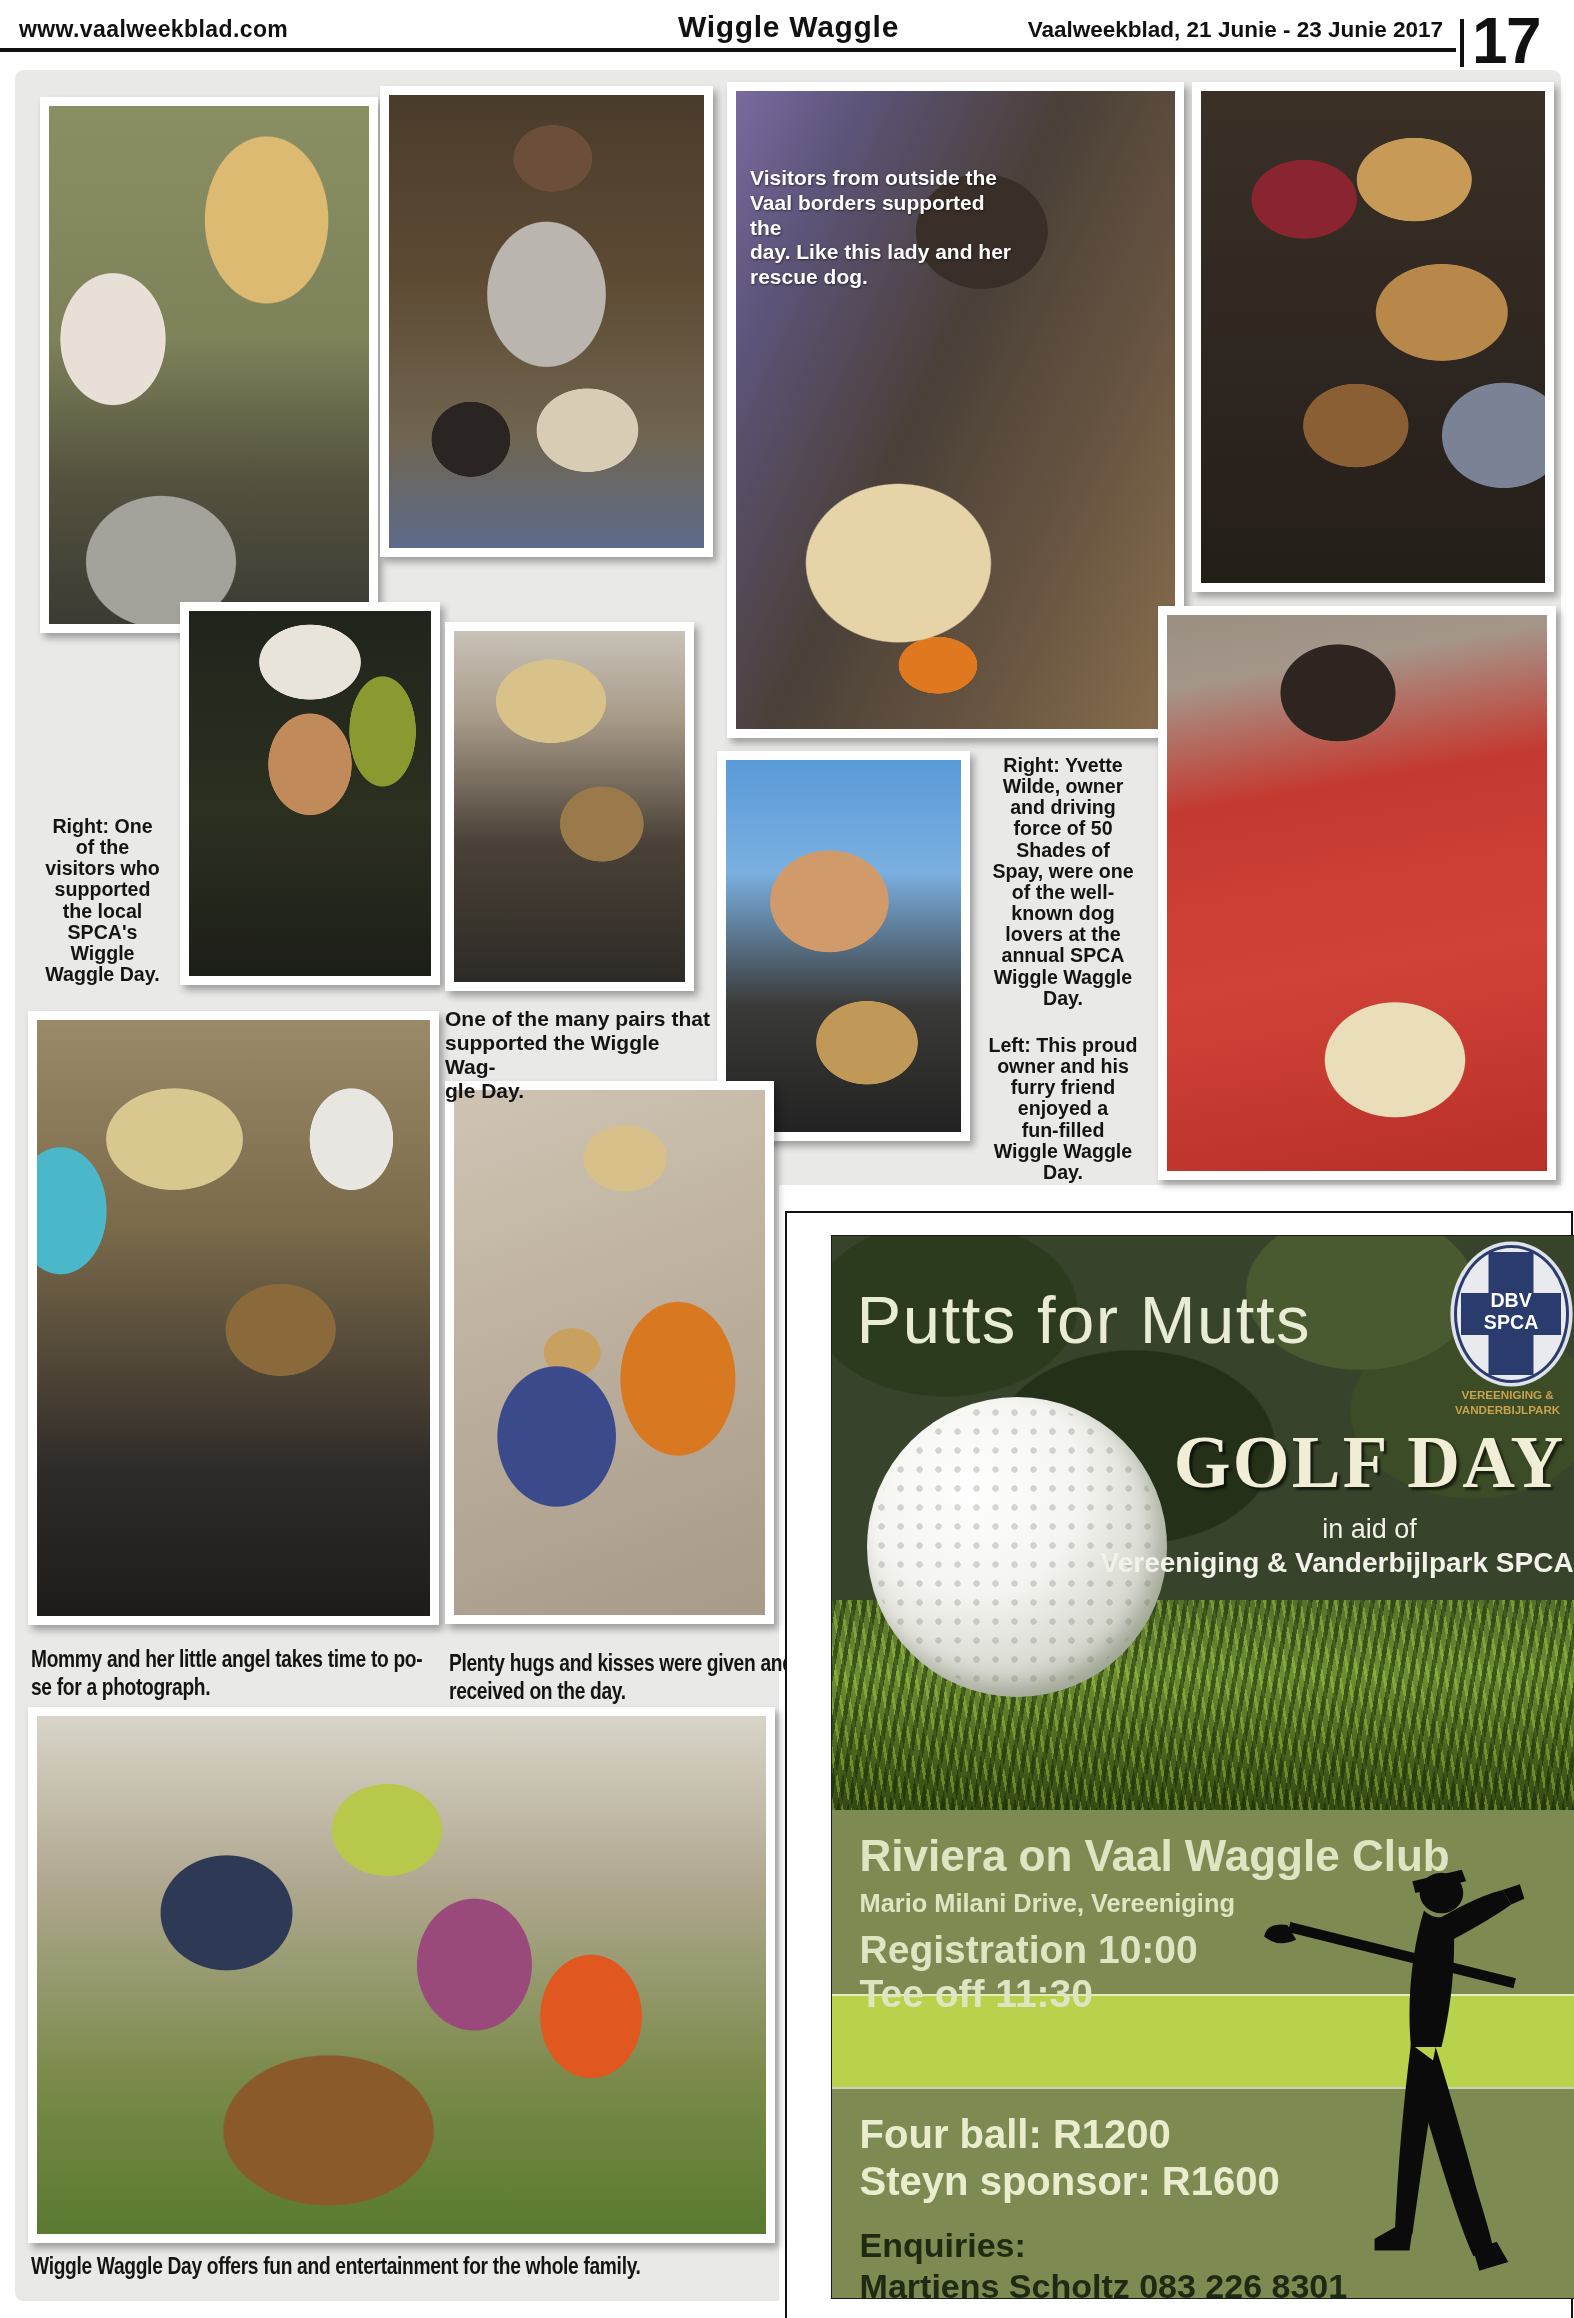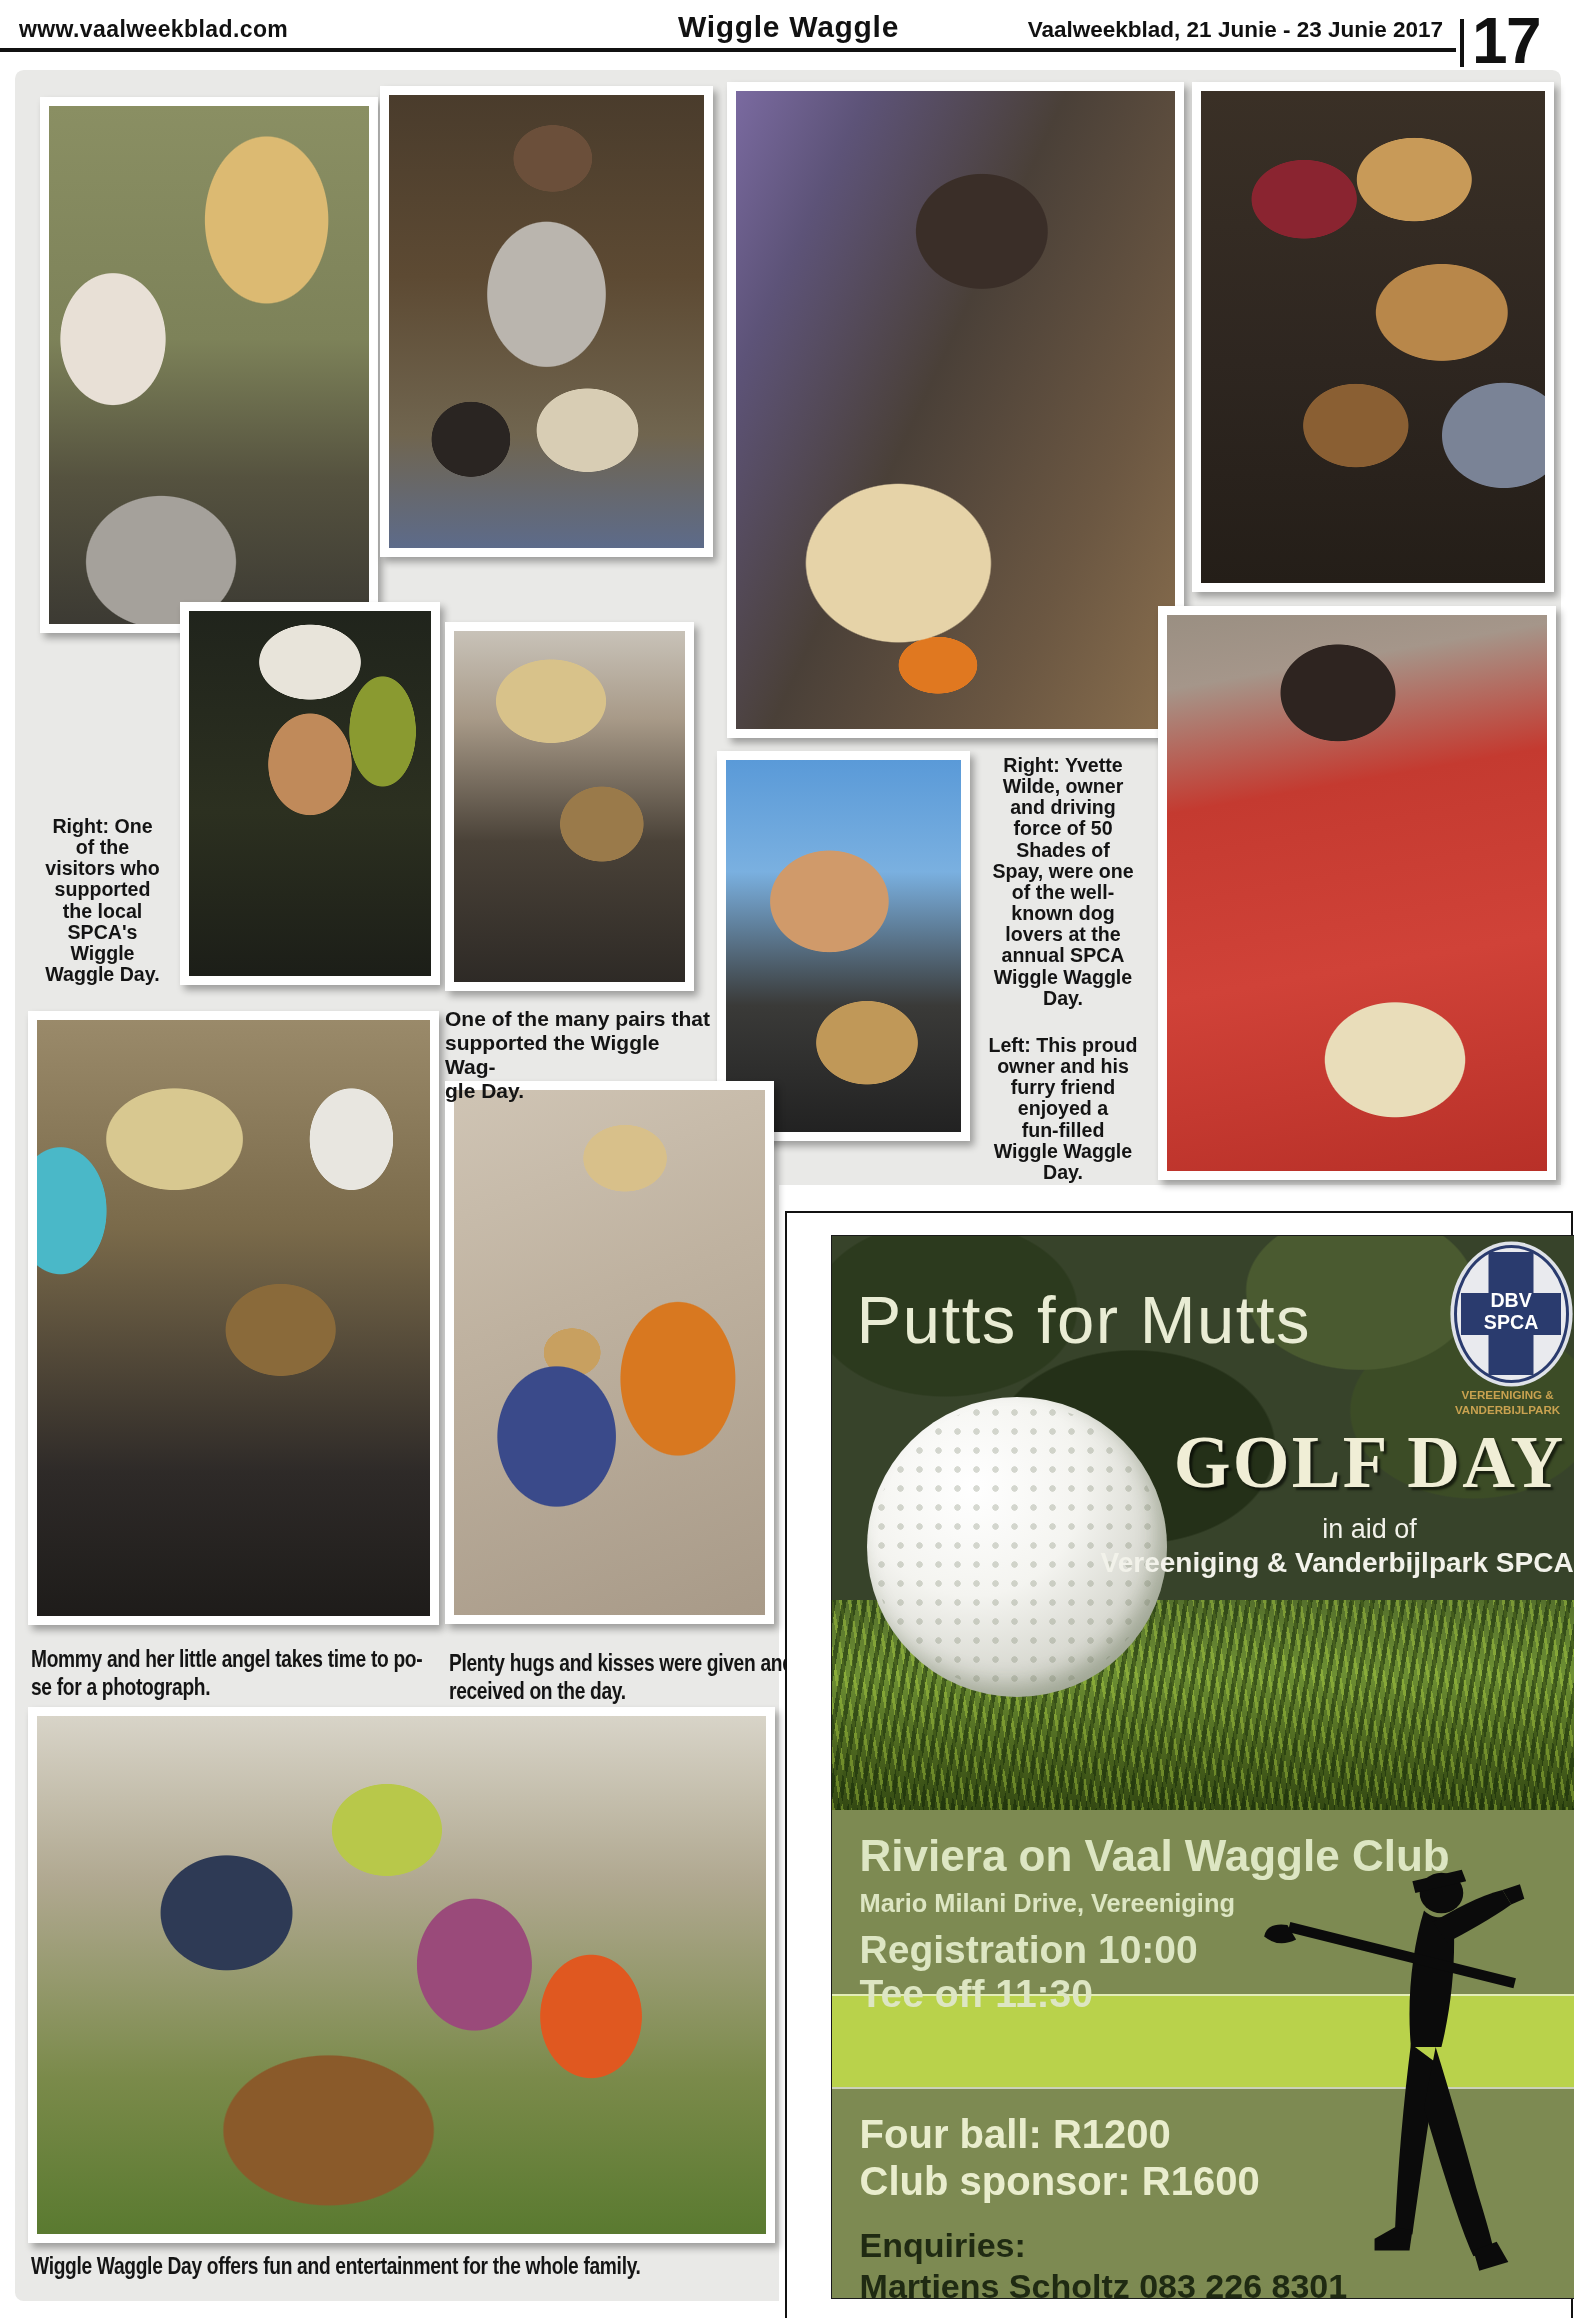--- a/index.html
+++ b/index.html
@@ -161,20 +161,24 @@
   <div class="photo" style="left:40px;top:97px;width:338px;height:536px;">
     <div class="img ph-a"></div>
   </div>
 
   <div class="photo" style="left:380px;top:86px;width:333px;height:471px;">
     <div class="img ph-b"></div>
   </div>
 
   <div class="photo" style="left:727px;top:82px;width:457px;height:656px;">
     <div class="img ph-c"></div>
+    <div class="overlay-cap" style="left:23px;top:84px;width:262px;">Visitors from outside the
+Vaal borders supported the
+day. Like this lady and her
+rescue dog.</div>
   </div>
 
   <div class="photo" style="left:1192px;top:82px;width:362px;height:510px;">
     <div class="img ph-d"></div>
   </div>
 
   <div class="photo" style="left:1158px;top:606px;width:398px;height:574px;">
     <div class="img ph-e"></div>
   </div>
 
@@ -285,20 +289,20 @@
       <div class="ad-inaid">in aid of</div>
       <div class="ad-benef">Vereeniging &amp; Vanderbijlpark SPCA</div>
 
       <div class="ad-venue">Riviera on Vaal Waggle Club</div>
       <div class="ad-addr">Mario Milani Drive, Vereeniging</div>
       <div class="ad-reg">Registration 10:00</div>
       <div class="ad-tee">Tee off 11:30</div>
 
 
       <div class="ad-p1">Four ball: R1200</div>
-      <div class="ad-p2">Club sponsor: R1600</div>
+      <div class="ad-p2">Steyn sponsor: R1600</div>
       <div class="ad-enq">Enquiries:</div>
       <div class="ad-contact">Martiens Scholtz 083 226 8301</div>
     </div>
   </div>
 
 </div>
 
 
 </body></html>

